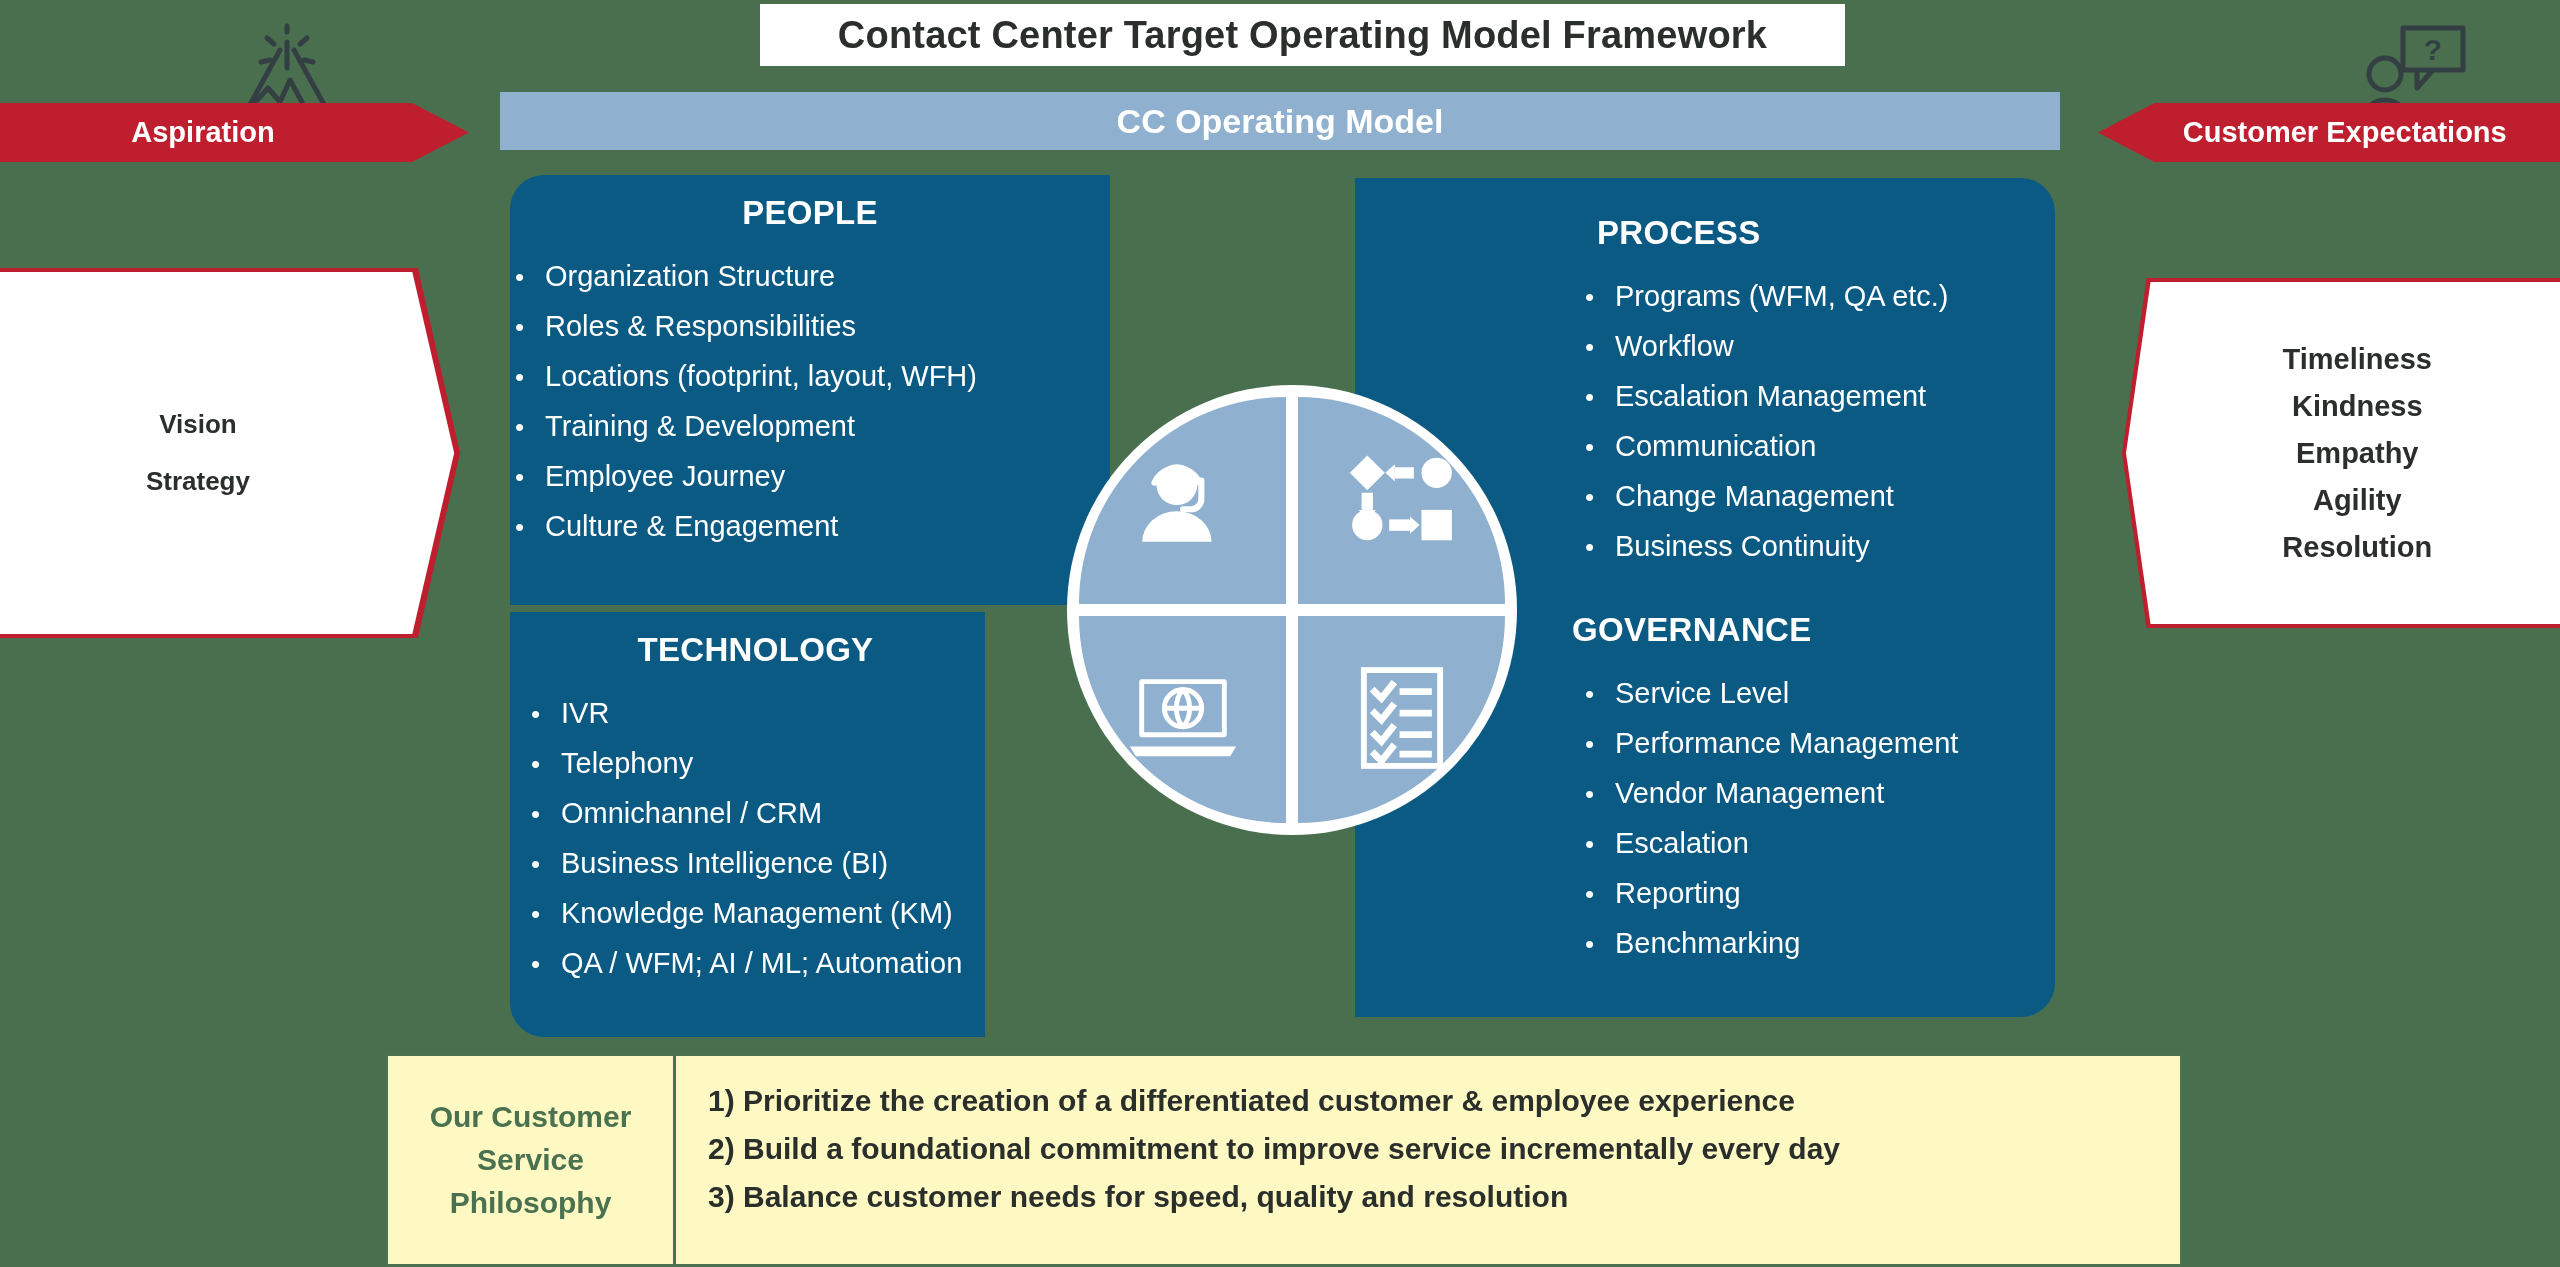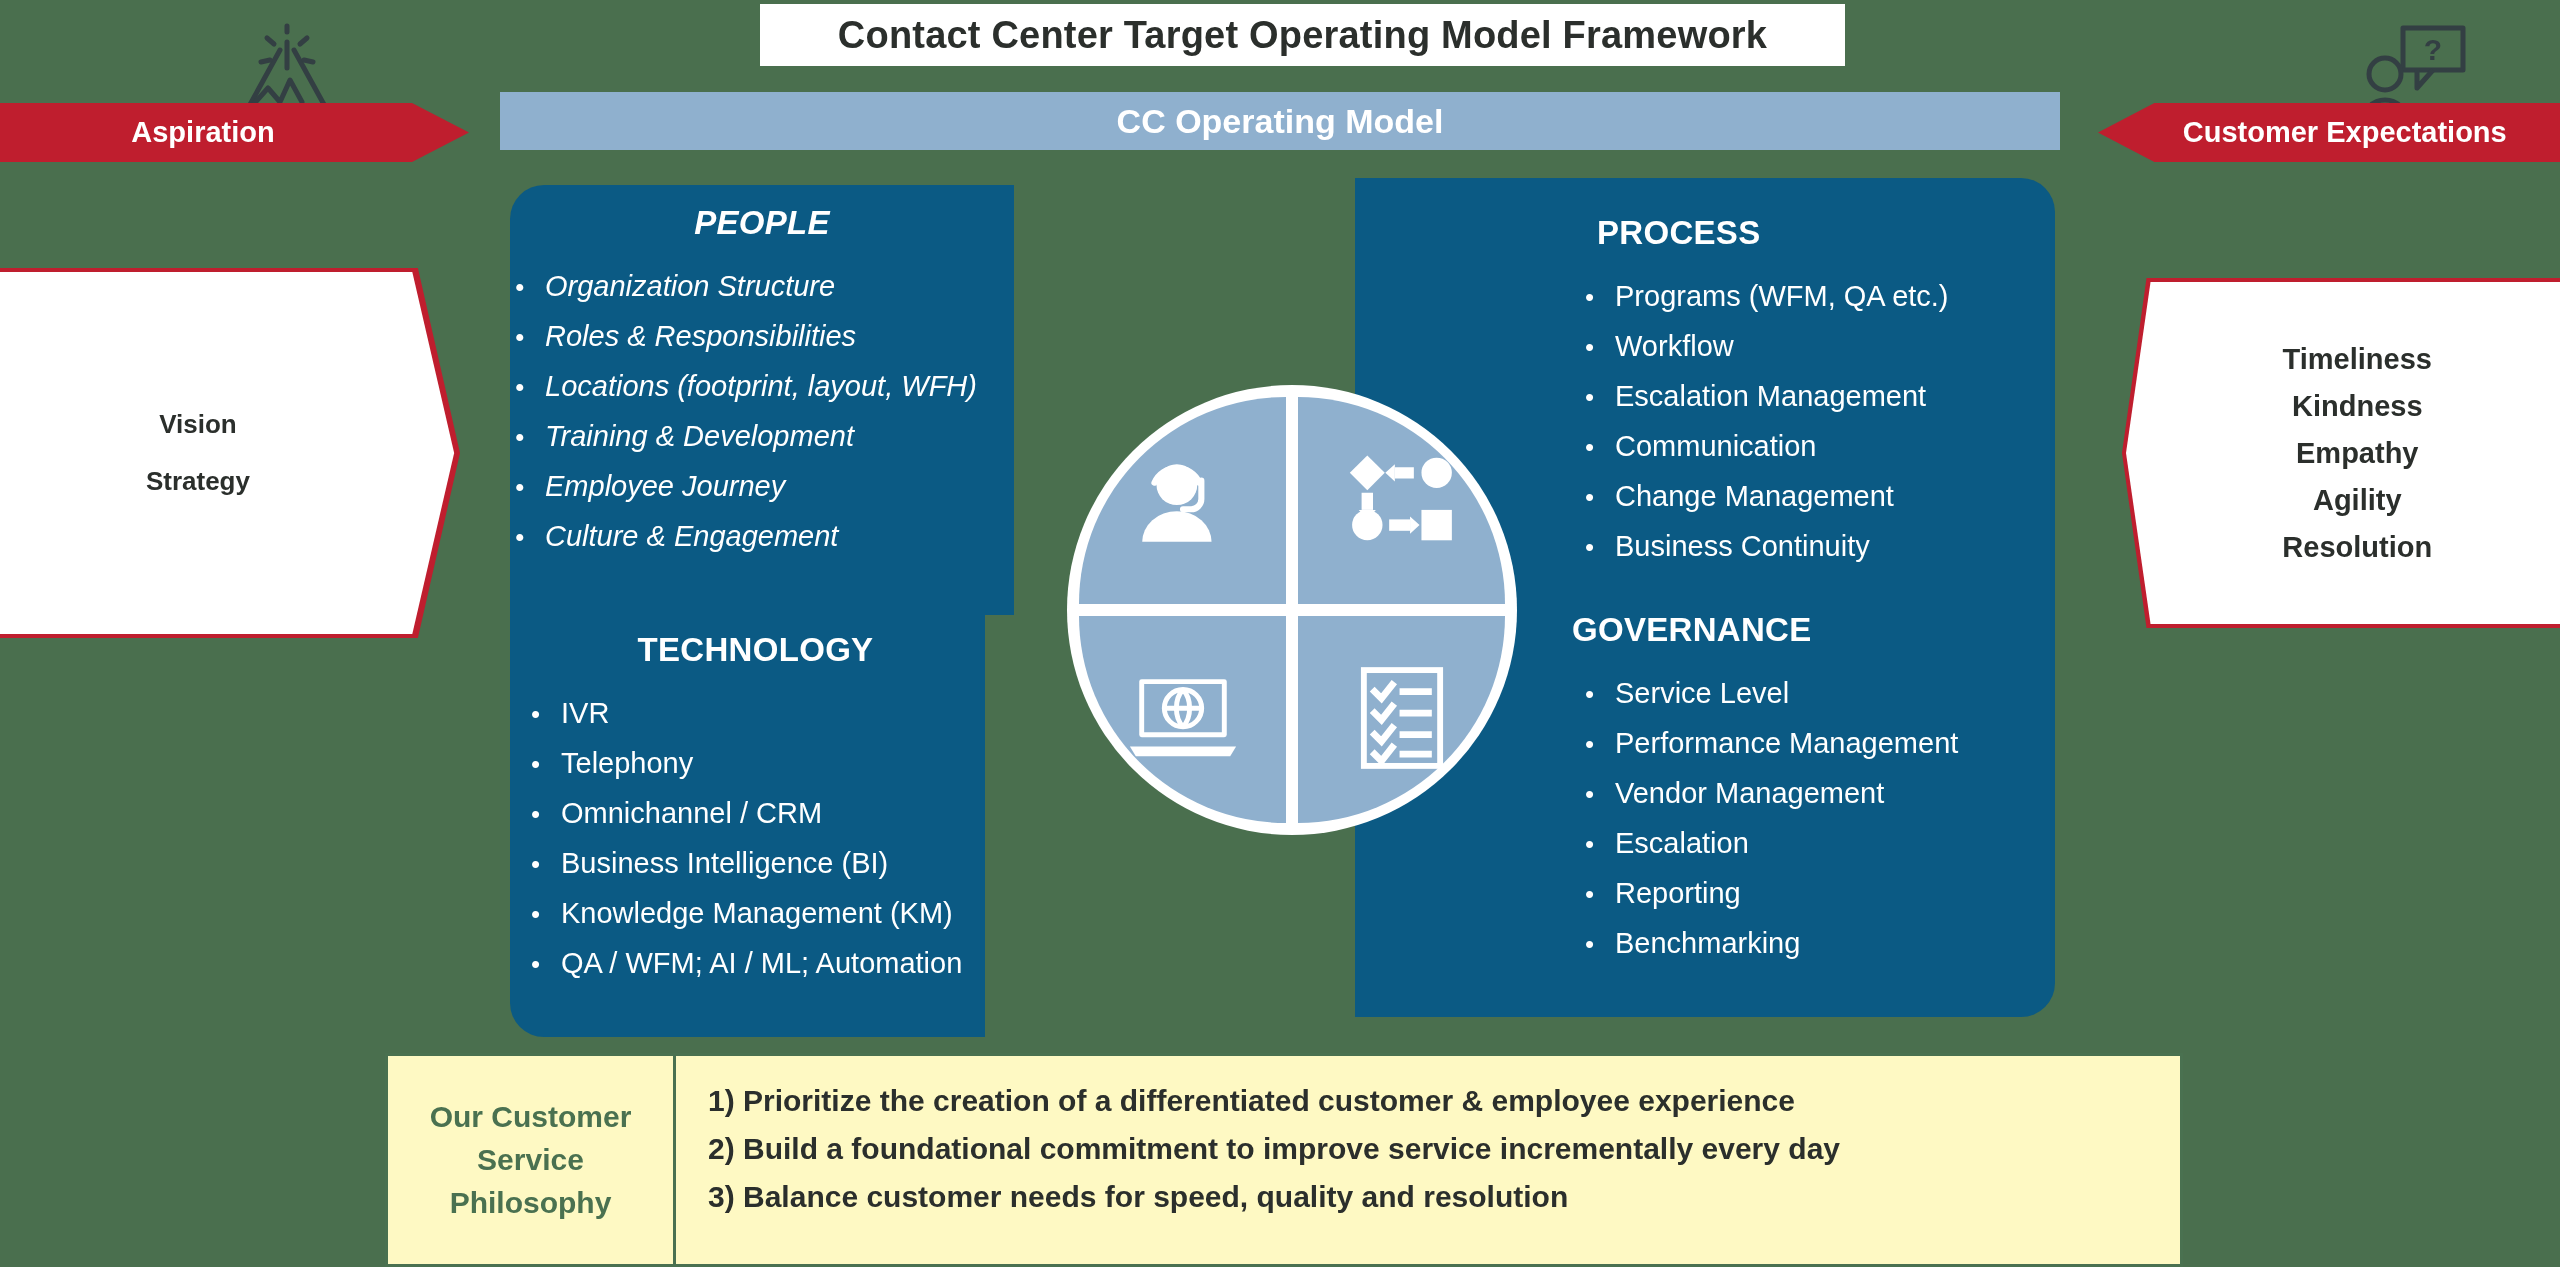--- a/index.html
+++ b/index.html
@@ -130,23 +130,22 @@
     font-size: 29px; line-height: 1.0;
     margin-bottom: 21px; white-space: nowrap;
     display: flex; align-items: baseline;
   }
   .quad li .bullet {
     display: inline-block; width: 30px; flex: 0 0 30px;
     text-align: left; font-size: 26px;
   }
 
   #quad-people {
-    left: 510px; top: 185px; width: 504px; height: 430px;
+    left: 510px; top: 175px; width: 600px; height: 430px;
     border-radius: 34px 0 0 0;
-    font-style: italic;
   }
   #quad-people .q-title { margin-top: 19px; }
   #quad-people ul { margin: 30px 0 0 5px; }
 
   #quad-process {
     left: 1355px; top: 178px; width: 700px; height: 430px;
     border-radius: 0 34px 0 0;
   }
   #quad-process .q-title { margin-top: 36px; text-align: left; margin-left: 242px; }
   #quad-process ul { margin: 30px 0 0 230px; }

